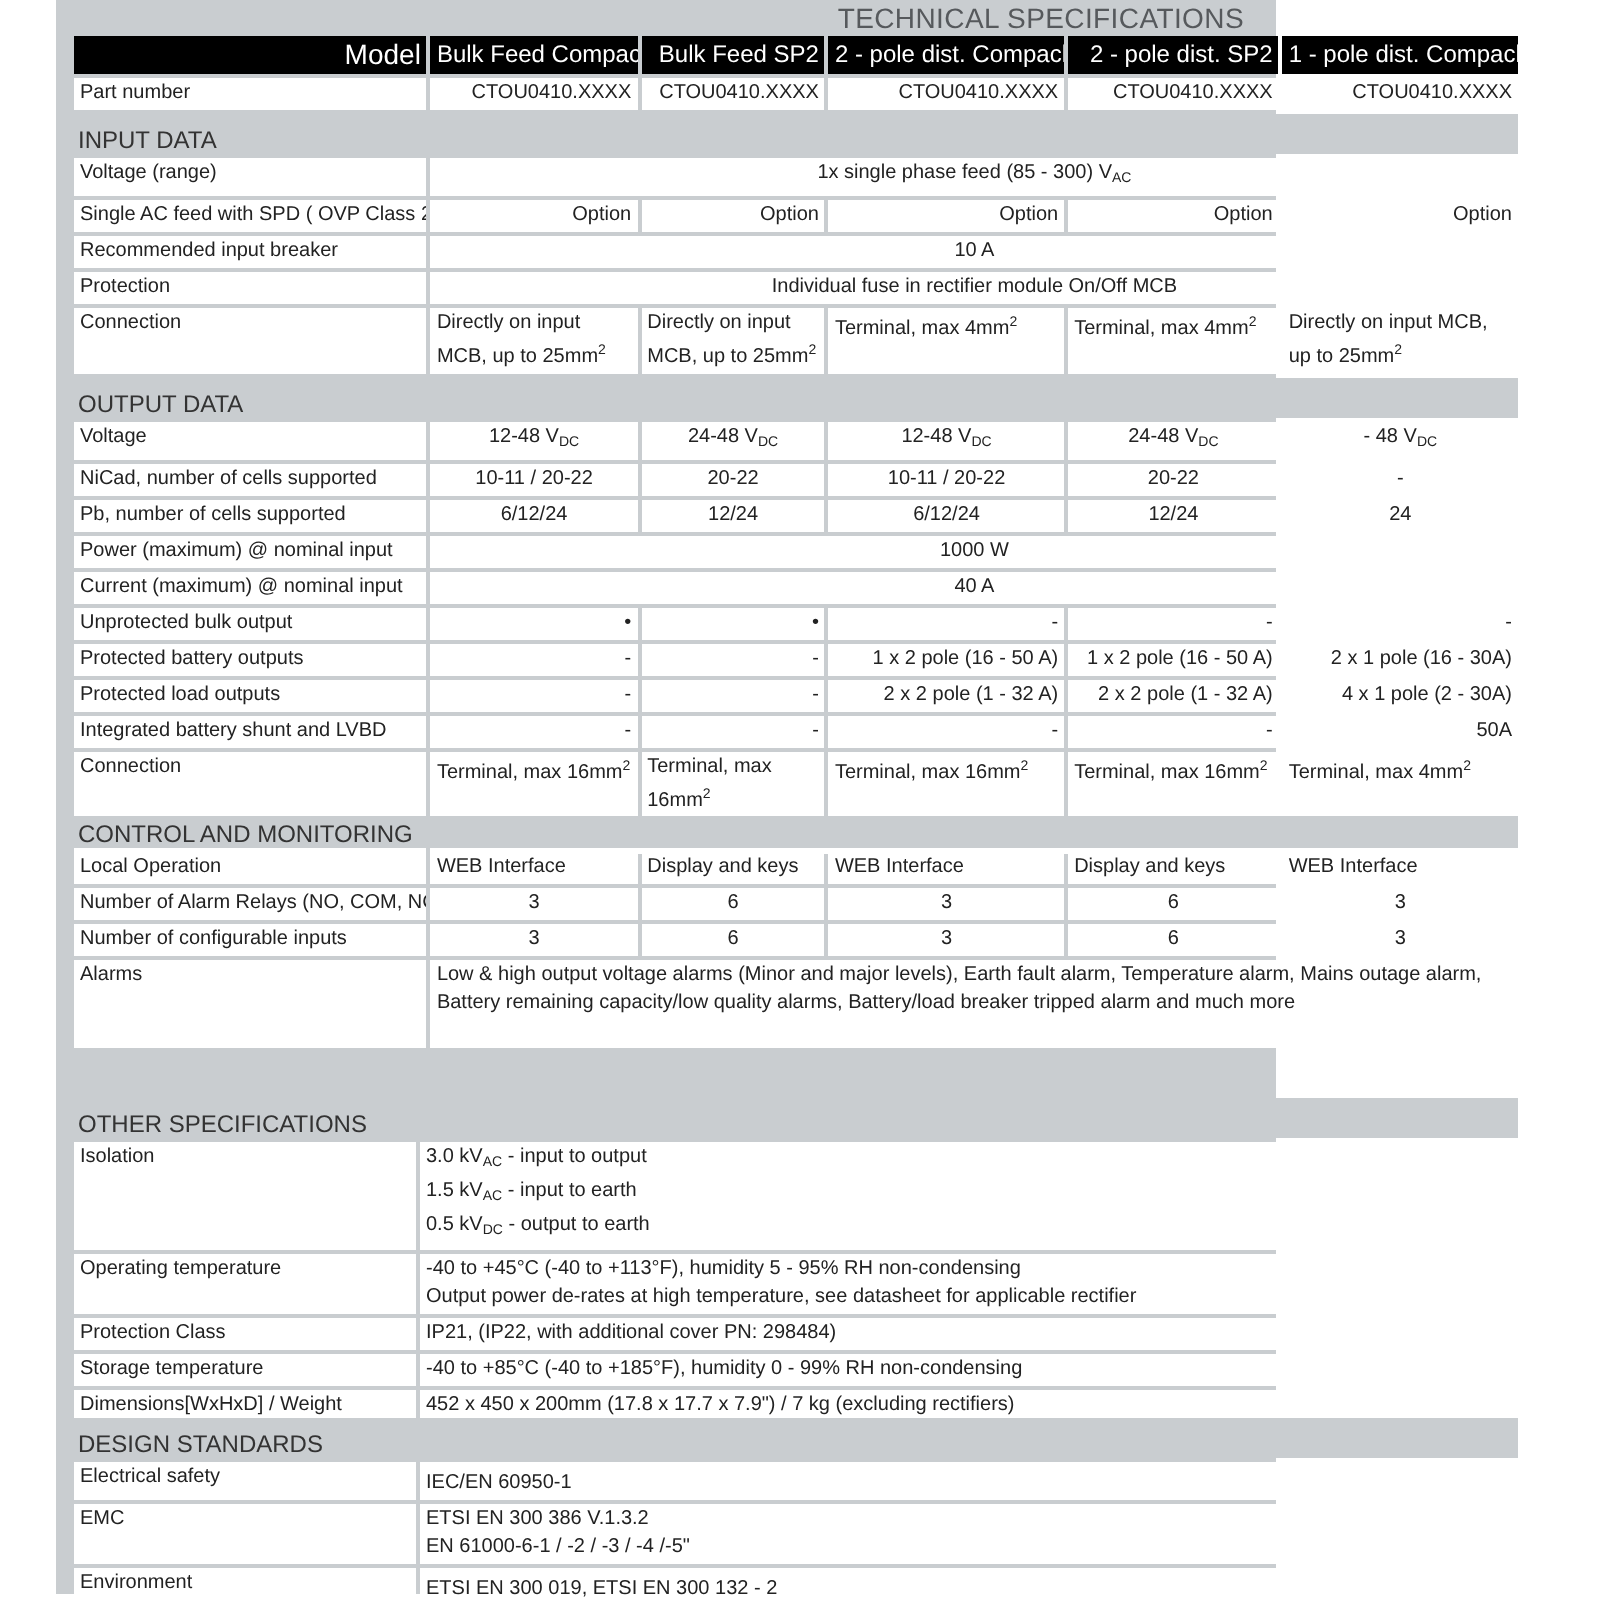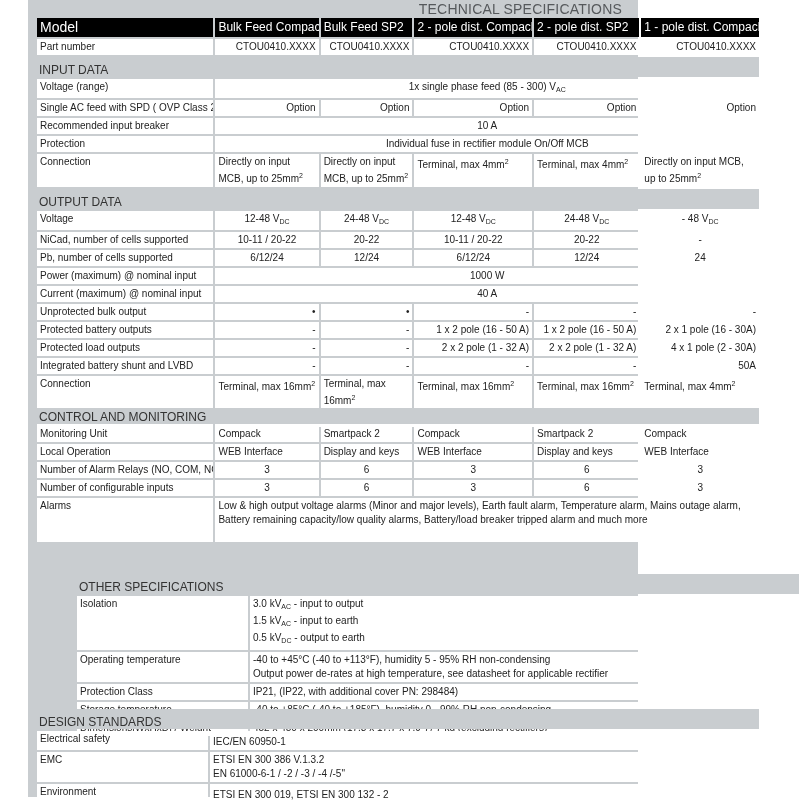--- a/index.html
+++ b/index.html
@@ -6,21 +6,21 @@
   body { width:800px; height:800px; position:relative; overflow:hidden;
          font-family:"Liberation Sans", sans-serif; color:#222; }
   .sheet { position:absolute; left:28px; top:0; width:610px; height:797px; background:#c9cdd0; }
   .page-title { position:absolute; right:16px; top:1px; font-size:14px; color:#56595c; letter-spacing:0.2px; }
   table { position:absolute; left:7px; border-collapse:separate; border-spacing:2px; table-layout:fixed; font-size:10px; }
   td { background:#fff; padding:1px 3px; vertical-align:top; line-height:14px; white-space:nowrap; overflow:hidden; }
   td.lbl { width:167px; }
   td.c { text-align:center; }
   td.r { text-align:right; }
   td.wrap { white-space:normal; }
-  tr.hdr td { background:#000; color:#fff; font-size:12px; padding:2px 3px; line-height:15px; }
+  tr.hdr td { background:#000; color:#fff; font-size:12px; padding:2px 3px; line-height:15px;text-align:right; }
   tr.hdr td.lbl { font-size:14px; }
   tr.section td { background:#c9cdd0; font-size:12px; color:#333; padding:6px 2px 0 2px; line-height:14px; }
   sub { font-size:7px; vertical-align:-2px; }
   sup { font-size:7px; vertical-align:4px; }
 </style>
 </head>
 <body>
 
 <div class="sheet">
   <div class="page-title">TECHNICAL SPECIFICATIONS</div>
@@ -171,28 +171,20 @@
         <col style="width:89px">
         <col style="width:114px">
         <col style="width:102px">
         <col style="width:114px">
       </colgroup>
     <tbody>
         <tr class="section">
           <td colspan="6" style="padding-top:2px;">CONTROL AND MONITORING</td>
         </tr>
     <tr>
-      <td class="lbl">Monitoring Unit</td>
-      <td>Compack</td>
-      <td>Smartpack 2</td>
-      <td>Compack</td>
-      <td>Smartpack 2</td>
-      <td>Compack</td>
-    </tr>
-    <tr>
       <td class="lbl">Local Operation</td>
       <td>WEB Interface</td>
       <td>Display and keys</td>
       <td>WEB Interface</td>
       <td>Display and keys</td>
       <td>WEB Interface</td>
     </tr>
     <tr>
       <td class="lbl">Number of Alarm Relays (NO, COM, NC)</td>
       <td class="c">3</td>
@@ -209,21 +201,21 @@
       <td class="c">6</td>
       <td class="c">3</td>
     </tr>
     <tr style="height:44px;">
       <td class="lbl">Alarms</td>
       <td colspan="5" class="wrap">Low &amp; high output voltage alarms (Minor and major levels), Earth fault alarm, Temperature alarm, Mains outage alarm, Battery remaining capacity/low quality alarms, Battery/load breaker tripped alarm and much more</td>
     </tr>
   </tbody>
     </table>
 
-  <table style="top:572px; width:726px;margin-left:40px;">
+  <table style="top:547px; width:726px;">
     <colgroup>
         <col style="width:171px">
         <col style="width:549px">
       </colgroup>
     <tbody>
         <tr class="section">
           <td colspan="2">OTHER SPECIFICATIONS</td>
         </tr>
     <tr>
       <td class="lbl">Isolation</td>

